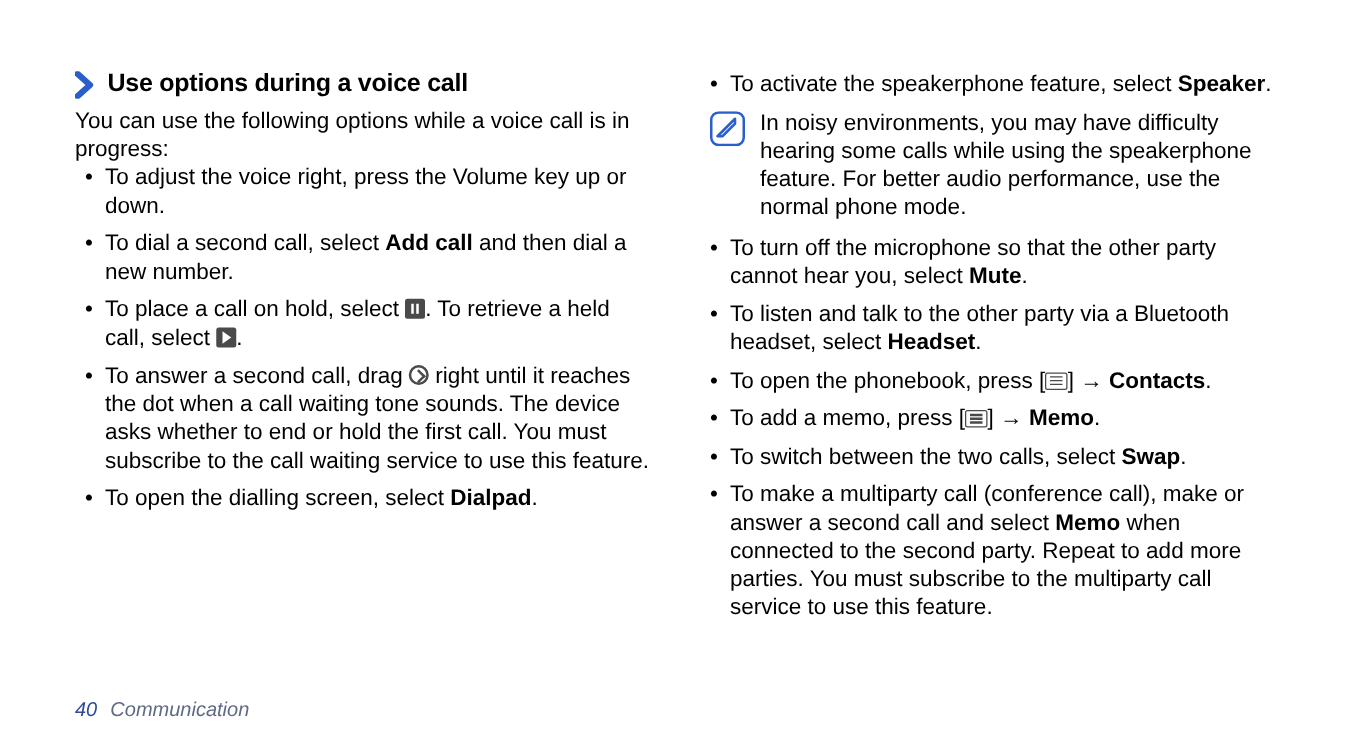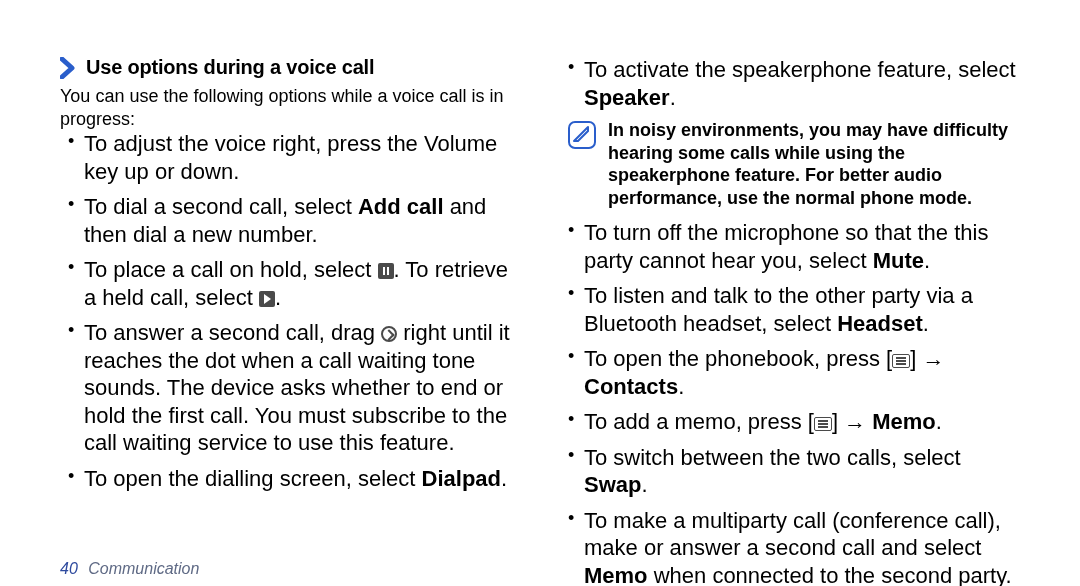--- a/index.html
+++ b/index.html
@@ -40,21 +40,21 @@
     font-size: 18px;
     line-height: 1.25;
   }
   ul.bullets {
     list-style: none;
     padding-left: 8px;
   }
   ul.bullets > li {
     position: relative;
     padding-left: 16px;
-    font-size: 22px;
+    font-size: 18px;
     line-height: 1.25;
     margin-bottom: 8px;
   }
   ul.bullets > li::before {
     content: "•";
     position: absolute;
     left: 0;
     top: 0;
     font-size: 18px;
   }
@@ -115,21 +115,20 @@
     position:absolute;
     left:3px; right:3px; top:2px;
     height:1.5px; background:#4a4a4a;
     box-shadow: 0 3px 0 #4a4a4a, 0 6px 0 #4a4a4a;
   }
   .note-row {
     display:flex;
     gap:12px;
     align-items:flex-start;
     margin: 4px 0 10px 8px;
-    font-weight: bold;
   }
   .note-icon {
     flex:0 0 auto;
     margin-top:2px;
   }
   .note-text {
     font-size:18px;
     line-height:1.25;
   }
   .footer {
@@ -188,21 +187,21 @@
       <span class="note-icon">
         <svg width="28" height="28" viewBox="0 0 28 28">
             <rect x="1" y="1" width="26" height="26" rx="6" fill="none" stroke="#2a5ecb" stroke-width="2"></rect>
             <path d="M6 20 L20 6 M6 20 L10 20 L20 10 L20 6" fill="none" stroke="#2a5ecb" stroke-width="2" stroke-linecap="round"></path>
           </svg>
       </span>
       <div class="note-text">In noisy environments, you may have difficulty hearing some calls while using the speakerphone feature. For better audio performance, use the normal phone mode.</div>
     </div>
     <ul class="bullets">
       <li>
-        <span>To turn off the microphone so that the this party cannot hear you, select </span><span class="b">Mute</span><span>.</span>
+        <span>To turn off the microphone so that the other party cannot hear you, select </span><span class="b">Mute</span><span>.</span>
       </li>
       <li>
         <span>To listen and talk to the other party via a Bluetooth headset, select </span><span class="b">Headset</span><span>.</span>
       </li>
       <li>
         <span>To open the phonebook, press [</span><span class="icon-menu"></span><span>] → </span><span class="b">Contacts</span><span>.</span>
       </li>
       <li>
         <span>To add a memo, press [</span><span class="icon-menu"></span><span>] → </span><span class="b">Memo</span><span>.</span>
       </li>

